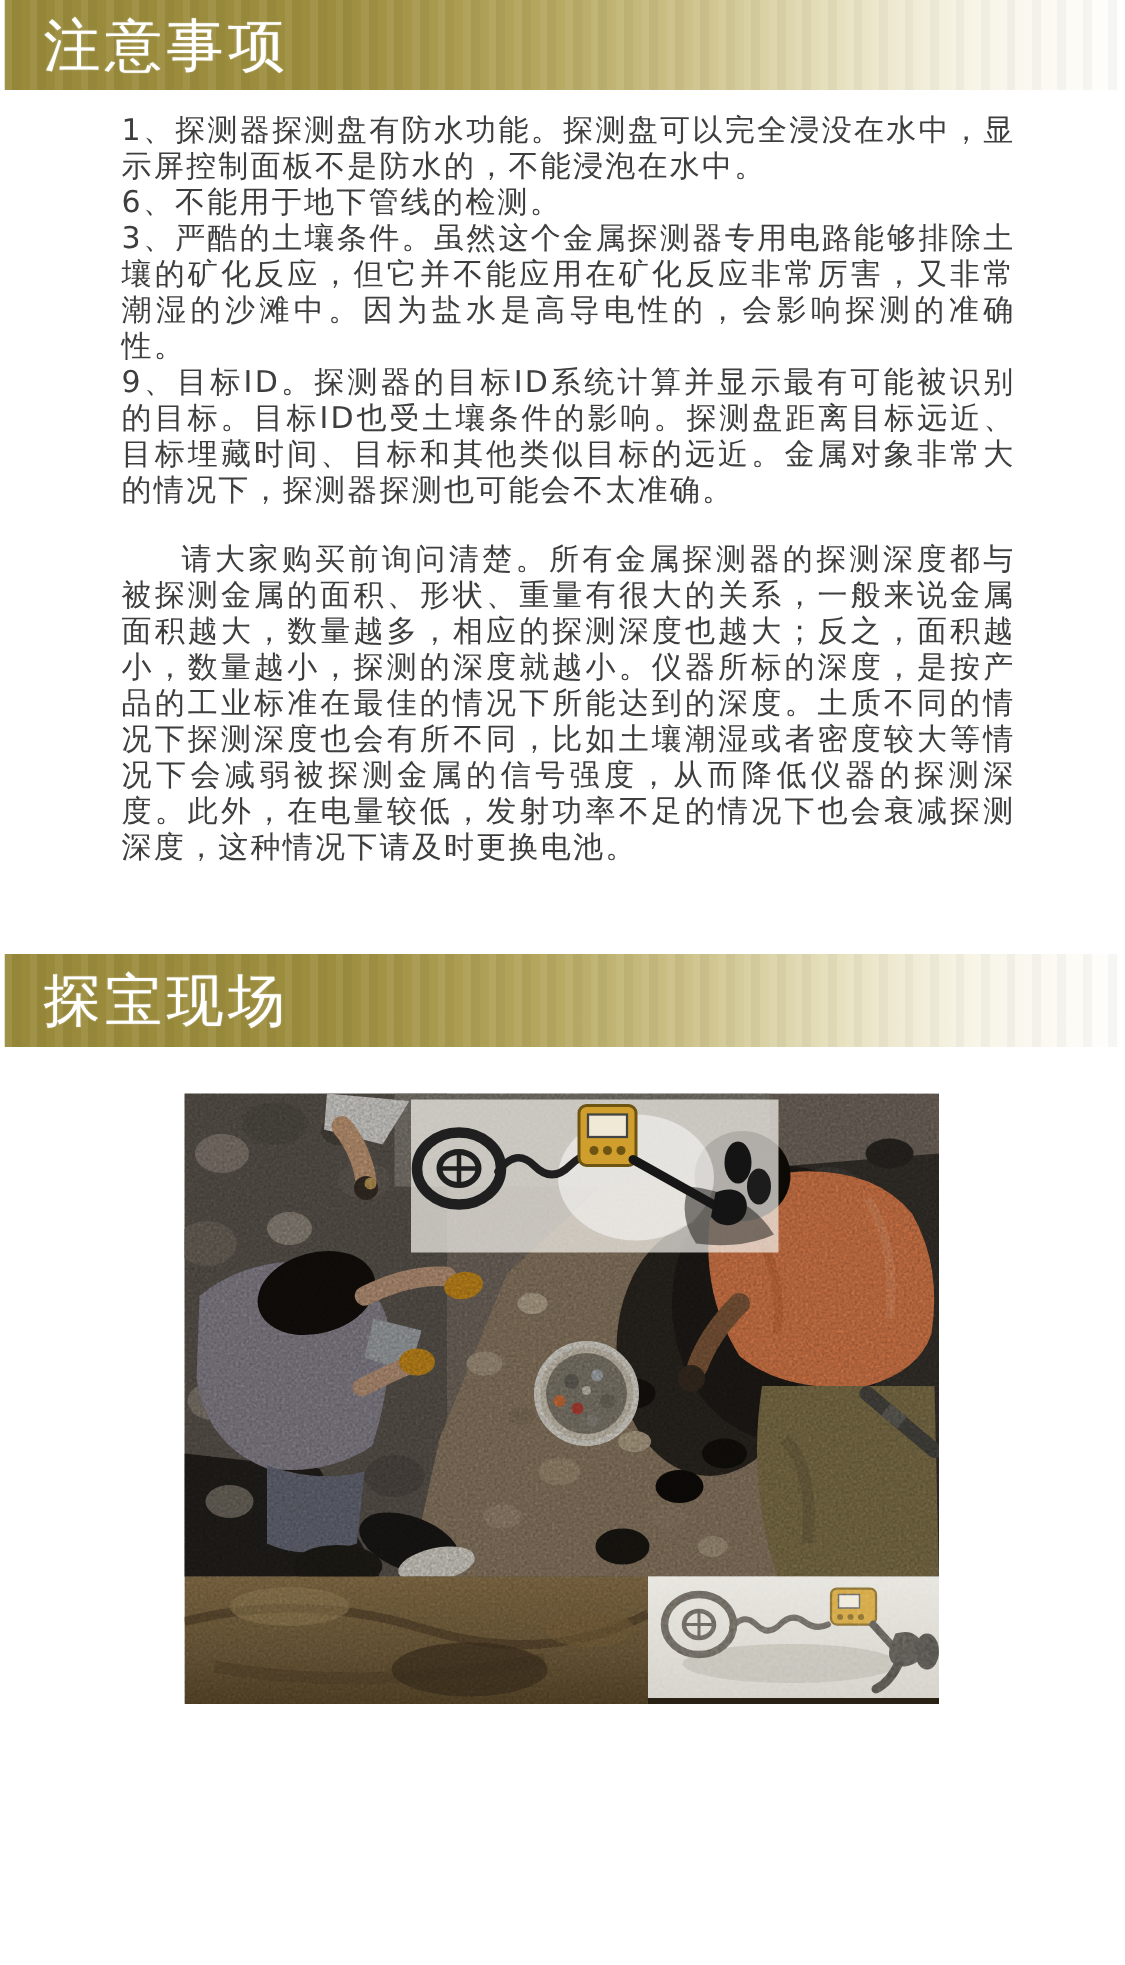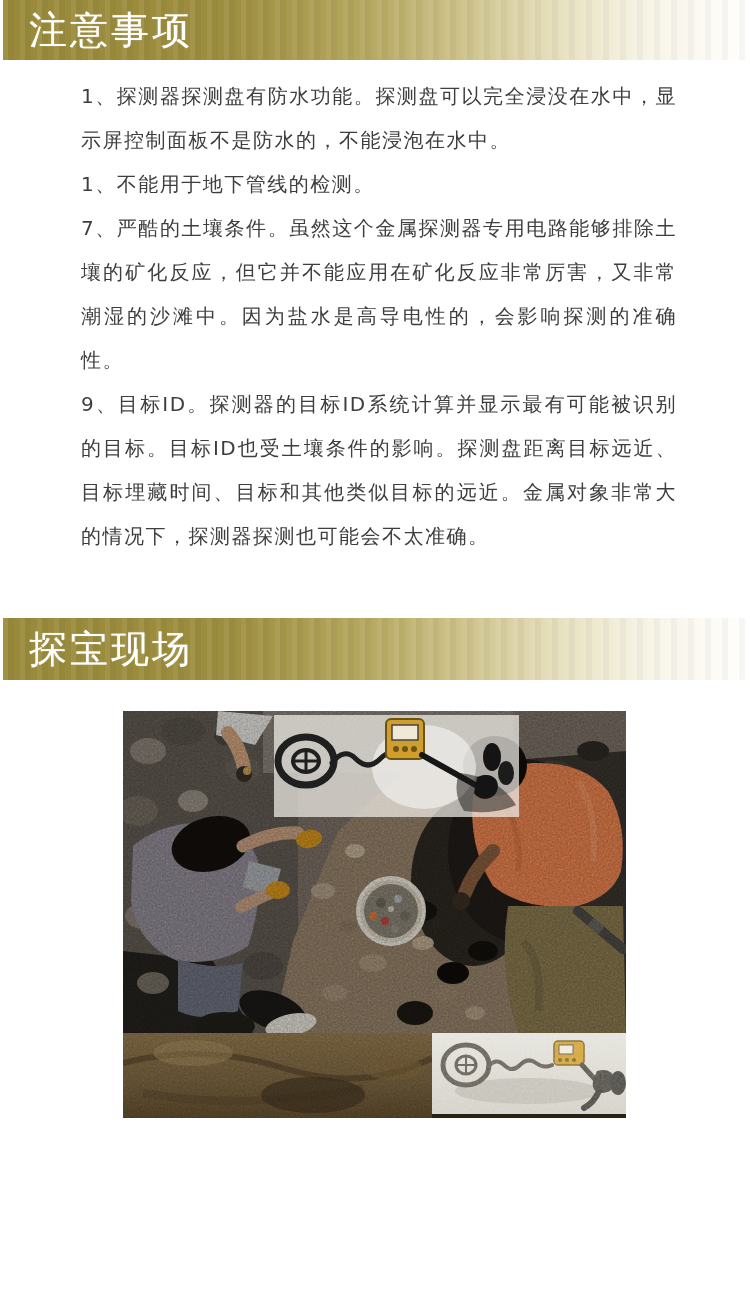--- a/index.html
+++ b/index.html
@@ -21,21 +21,21 @@
     margin:0;padding-left:26px;
     font-family:"DejaVu Serif","Liberation Serif",serif;
     font-weight:400;font-size:38px;line-height:1;
     color:#ffffff;letter-spacing:3px;
     text-shadow:0 0 1px rgba(255,255,255,0.6);
   }
   
   .notes-body{
     padding:14px 70px 0 78px;
     color:#3e3e3e;
-    font-size:20px;line-height:44px;letter-spacing:1.5px;
+    font-size:20px;line-height:24px;letter-spacing:1.5px;
     text-align:justify;
   }
   .notes-body p{margin:0;}
   .notes-body p.note{margin-top:22px;text-indent:2em;}
   
   .collage{
     margin:31px 0 0 120px;width:503px;height:407px;
     display:block;line-height:0;
   }
   .collage svg{display:block;}
@@ -44,23 +44,24 @@
 <body>
 
 <div class="page">
 
   <header class="banner">
     <h1 class="banner-title">注意事项</h1>
   </header>
 
   <section class="notes-body">
     <p>1、探测器探测盘有防水功能。探测盘可以完全浸没在水中，显示屏控制面板不是防水的，不能浸泡在水中。</p>
-    <p>1、不能用于地下管线的检测。</p>
-    <p>7、严酷的土壤条件。虽然这个金属探测器专用电路能够排除土壤的矿化反应，但它并不能应用在矿化反应非常厉害，又非常潮湿的沙滩中。因为盐水是高导电性的，会影响探测的准确性。</p>
+    <p>6、不能用于地下管线的检测。</p>
+    <p>3、严酷的土壤条件。虽然这个金属探测器专用电路能够排除土壤的矿化反应，但它并不能应用在矿化反应非常厉害，又非常潮湿的沙滩中。因为盐水是高导电性的，会影响探测的准确性。</p>
     <p>9、目标ID。探测器的目标ID系统计算并显示最有可能被识别的目标。目标ID也受土壤条件的影响。探测盘距离目标远近、目标埋藏时间、目标和其他类似目标的远近。金属对象非常大的情况下，探测器探测也可能会不太准确。</p>
+    <p class="note">请大家购买前询问清楚。所有金属探测器的探测深度都与被探测金属的面积、形状、重量有很大的关系，一般来说金属面积越大，数量越多，相应的探测深度也越大；反之，面积越小，数量越小，探测的深度就越小。仪器所标的深度，是按产品的工业标准在最佳的情况下所能达到的深度。土质不同的情况下探测深度也会有所不同，比如土壤潮湿或者密度较大等情况下会减弱被探测金属的信号强度，从而降低仪器的探测深度。此外，在电量较低，发射功率不足的情况下也会衰减探测深度，这种情况下请及时更换电池。</p>
   </section>
 
   <header class="banner second">
     <h1 class="banner-title">探宝现场</h1>
   </header>
 
   <figure class="collage">
     <svg width="503" height="407" viewBox="0 0 503 407" xmlns="http://www.w3.org/2000/svg">
       <defs>
         <filter id="grainD" x="0" y="0" width="100%" height="100%">

